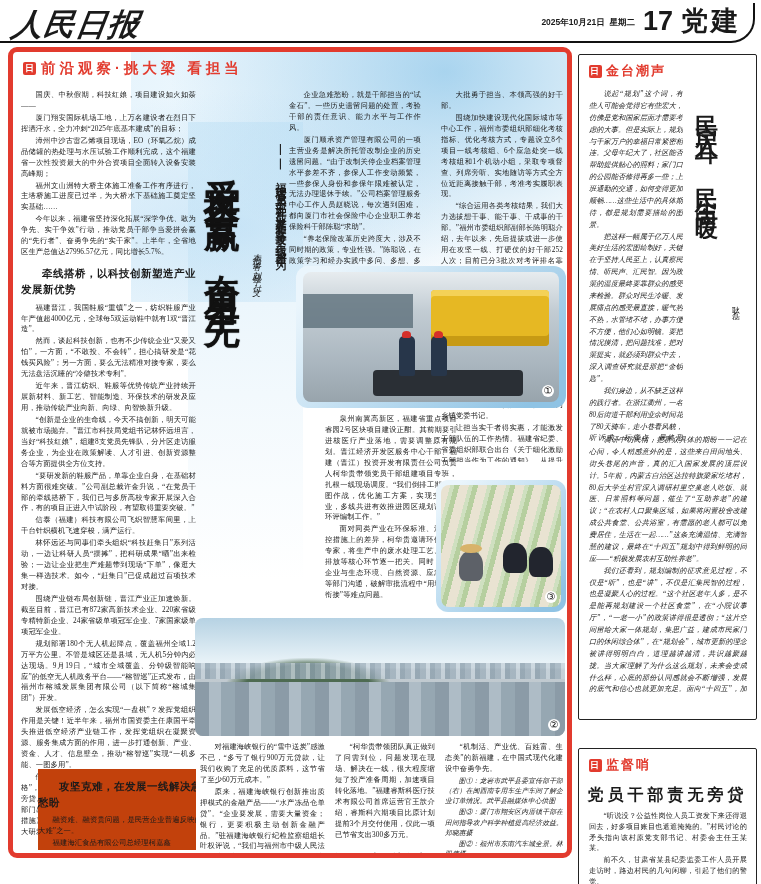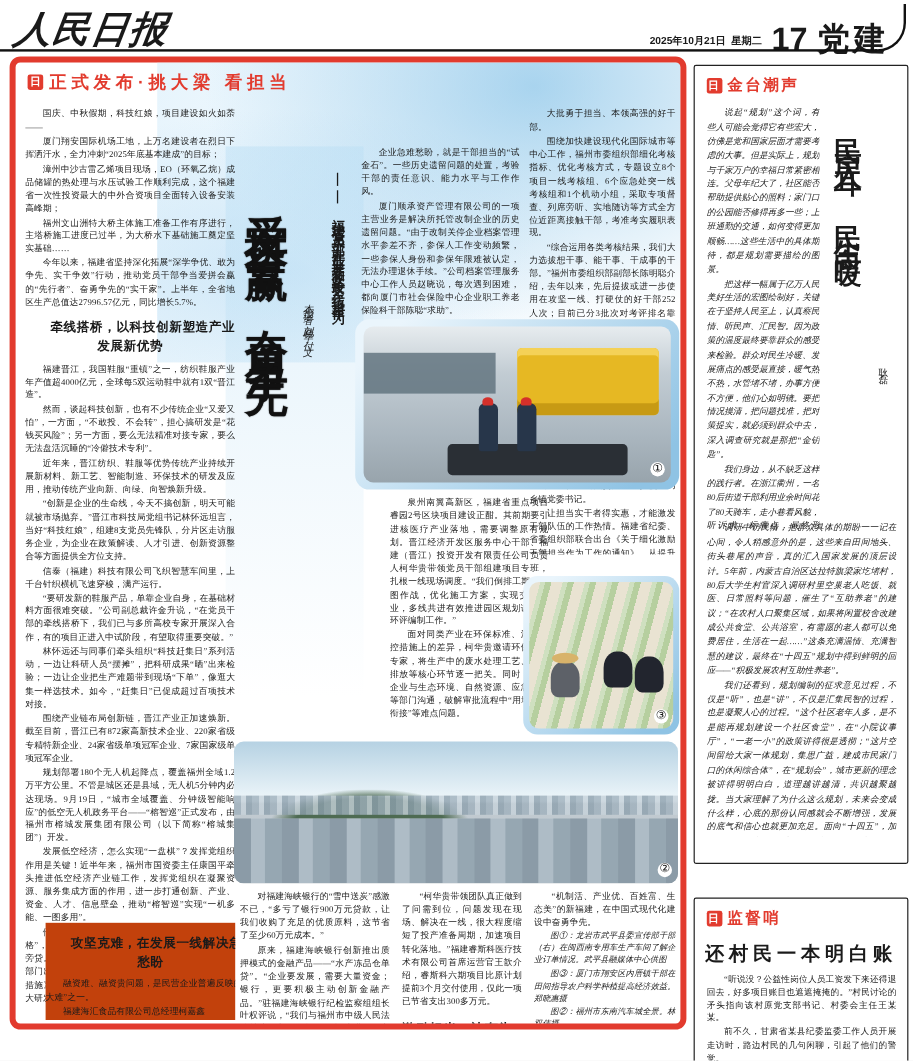--- a/index.html
+++ b/index.html
@@ -4,21 +4,21 @@
 <style>
   * { margin:0; padding:0; box-sizing:border-box; }
   html,body { background:#f2f2f2; }
   .page { position:relative; width:761px; height:884px; background:#fff; overflow:hidden;
           font-family:"Liberation Serif","DejaVu Serif",serif; color:#1a1a1a; }
   .abs { position:absolute; }
 
   
   .masthead { left:12px; top:4px; font-size:31px; font-weight:900; font-style:italic;
               font-family:"DejaVu Serif",serif; transform:skewX(-8deg); letter-spacing:1px; }
-  .hdr-right { right:20px; top:20px; display:flex; align-items:flex-end; gap:8px; }
+  .hdr-right { right:20px; top:8px; display:flex; align-items:flex-end; gap:8px; }
   .hdr-date { font-size:8.5px; font-weight:bold; font-family:"Liberation Sans",sans-serif; padding-bottom:6px; }
   .hdr-page-num { font-size:27px; font-weight:900; font-family:"Liberation Sans",sans-serif; line-height:1; }
   .hdr-section { font-size:27px; font-weight:900; font-family:"Liberation Sans",sans-serif; line-height:1; letter-spacing:3px; }
   .rule { left:0; right:30px; top:41px; border-bottom:2.5px solid #111; }
   .rule-hook { right:6px; top:3px; width:26px; height:40px; border-right:2.5px solid #111;
                border-bottom:2.5px solid #111; border-bottom-right-radius:24px; }
 
   
   .article-box { left:8px; top:47px; width:564px; height:811px; border:5px solid #e23b2e;
                  border-radius:9px; background:#fff; overflow:hidden; }
@@ -32,34 +32,34 @@
   .kicker { left:10px; top:7px; display:flex; align-items:center; gap:5px; }
   .tag-icon { width:13px; height:13px; background:#e23b2e; color:#fff; border-radius:2px;
               font-size:9px; font-weight:bold; display:flex; align-items:center; justify-content:center;
               font-family:"Liberation Sans",sans-serif; flex:0 0 auto; }
   .kicker-text { color:#e23b2e; font-weight:bold; font-size:14.5px; letter-spacing:4px;
                  font-family:"Liberation Sans",sans-serif; }
 
   .news { font-size:7.3px; line-height:1.5; letter-spacing:.1px; overflow:hidden; }
   .news p { text-indent:2em; text-align:justify; margin:0 0 1px 0; }
   .subhead { font-family:"Liberation Sans",sans-serif; font-weight:bold; font-size:10.5px;
-             line-height:1.55; margin:7px 0 5px 0; text-indent:2em; text-align:center; letter-spacing:.5px; }
+             line-height:1.55; margin:7px 0 5px 0; text-indent:2em; text-align:left; letter-spacing:.5px; }
   .col1 { left:8px; top:38px; width:175px; height:760px; }
   .col1-sec2 { position:absolute; left:17px; bottom:0; width:100%; background:#c2410c; padding-top:2px; }
 
   .main-headline { left:184px; top:98px; height:540px; writing-mode:vertical-rl;
     font-family:"Liberation Sans",sans-serif; font-weight:900; font-size:36px; letter-spacing:12px;
     color:#111; text-shadow:0 0 1px #111; }
   .main-headline .gap { margin-top:26px; display:inline-block; }
   .vert-byline { left:238px; top:195px; height:170px; writing-mode:vertical-rl;
     font-style:italic; font-size:8.5px; letter-spacing:3px; }
   .vert-sub { left:260px; top:92px; height:470px; writing-mode:vertical-rl;
     font-family:"Liberation Sans",sans-serif; font-weight:bold; font-size:11px; letter-spacing:3.5px; }
 
-  .col2-top { left:288px; top:38px; width:132px; height:176px;margin-top:32px; }
+  .col2-top { left:276px; top:38px; width:132px; height:176px; }
   .col3-top { left:428px; top:38px; width:122px; height:372px; }
   .col2-mid { left:288px; top:362px; width:132px; height:198px;margin-left:24px; }
 
   .curl { border-radius:12px; background:linear-gradient(135deg,#eaf5fc 10%,#8fc3e4 90%); }
   .photo { border-radius:8px; overflow:hidden; }
   .badge { position:absolute; width:12px; height:12px; background:#fff; border-radius:50%;
            font-size:10px; line-height:12px; text-align:center; color:#111; }
 
   
   .ph1 { background:linear-gradient(180deg,#e7ecef 0%,#c2ccd3 30%,#aab6bf 70%,#98a4ac 100%); }
@@ -122,39 +122,39 @@
   </div>
   <div class="abs rule"></div>
   <div class="abs rule-hook"></div>
 
   <div class="abs article-box">
     <div class="abs deco-top"></div>
     <div class="abs deco-head"></div>
 
     <div class="abs kicker">
       <span class="tag-icon">日</span>
-      <span class="kicker-text">正式发布·挑大梁 看担当</span>
+      <span class="kicker-text">前沿观察·挑大梁 看担当</span>
     </div>
 
     <div class="abs col1 news">
       <div>
           <p>国庆、中秋假期，科技红娘，项目建设如火如荼——</p>
           <p>厦门翔安国际机场工地，上万名建设者在烈日下挥洒汗水，全力冲刺“2025年底基本建成”的目标；</p>
           <p>漳州中沙古雷乙烯项目现场，EO（环氧乙烷）成品储罐的热处理与水压试验工作顺利完成，这个福建省一次性投资最大的中外合资项目全面转入设备安装高峰期；</p>
           <p>福州文山洲特大桥主体施工准备工作有序进行，主塔桥施工进度已过半，为大桥水下基础施工奠定坚实基础……</p>
           <p>今年以来，福建省坚持深化拓展“深学争优、敢为争先、实干争效”行动，推动党员干部争当爱拼会赢的“先行者”、奋勇争先的“实干家”。上半年，全省地区生产总值达27996.57亿元，同比增长5.7%。</p>
         </div>
       <div class="subhead">牵线搭桥，以科技创新塑造产业发展新优势</div>
       <div>
           <p>福建晋江，我国鞋服“重镇”之一，纺织鞋服产业年产值超4000亿元，全球每5双运动鞋中就有1双“晋江造”。</p>
           <p>然而，谈起科技创新，也有不少传统企业“又爱又怕”，一方面，“不敢投、不会转”，担心搞研发是“花钱买风险”；另一方面，要么无法精准对接专家，要么无法盘活沉睡的“冷僻技术专利”。</p>
           <p>近年来，晋江纺织、鞋服等优势传统产业持续开展新材料、新工艺、智能制造、环保技术的研发及应用，推动传统产业向新、向绿、向智焕新升级。</p>
           <p>“创新是企业的生命线，今天不搞创新，明天可能就被市场抛弃。”晋江市科技局党组书记林怀远坦言，当好“科技红娘”，组建8支党员先锋队，分片区走访服务企业，为企业在政策解读、人才引进、创新资源整合等方面提供全方位支持。</p>
+          <p>“要研发新的鞋服产品，单靠企业自身，在基础材料方面很难突破。”公司副总裁许金升说，“在党员干部的牵线搭桥下，我们已与多所高校专家开展深入合作，有的项目正进入中试阶段，有望取得重要突破。”</p>
           <p>信泰（福建）科技有限公司飞织智慧车间里，上千台针织横机飞速穿梭，满产运行。</p>
-          <p>“要研发新的鞋服产品，单靠企业自身，在基础材料方面很难突破。”公司副总裁许金升说，“在党员干部的牵线搭桥下，我们已与多所高校专家开展深入合作，有的项目正进入中试阶段，有望取得重要突破。”</p>
           <p>林怀远还与同事们牵头组织“科技赶集日”系列活动，一边让科研人员“摆摊”，把科研成果“晒”出来检验；一边让企业把生产难题带到现场“下单”，像逛大集一样选技术。如今，“赶集日”已促成超过百项技术对接。</p>
           <p>围绕产业链布局创新链，晋江产业正加速焕新。截至目前，晋江已有872家高新技术企业、220家省级专精特新企业、24家省级单项冠军企业、7家国家级单项冠军企业。</p>
           <p>规划部署180个无人机起降点，覆盖福州全域1.2万平方公里。不管是城区还是县域，无人机5分钟内必达现场。9月19日，“城市全域覆盖、分钟级智能响应”的低空无人机政务平台——“榕智巡”正式发布，由福州市榕城发展集团有限公司（以下简称“榕城集团”）开发。</p>
           <p>发展低空经济，怎么实现“一盘棋”？发挥党组织作用是关键！近半年来，福州市国资委主任康国平牵头推进低空经济产业链工作，发挥党组织在凝聚资源、服务集成方面的作用，进一步打通创新、产业、资金、人才、信息壁垒，推动“榕智巡”实现“一机多能、一图多用”。</p>
           <p>他至少每个月带队跑一趟榕城集团，帮助公司“升格”，推荐专业人才，“支持科技创新，党员干部责无旁贷。”康国平介绍，福州市国资委联合市科技局等5部门出台《关于进一步推进国有企业科技创新的若干措施》等政策，鼓励国有企业建设各类科创平台，加大研发投入，支持企业高质量发展。</p>
         </div>
       <div class="col1-sec2">
         <div class="subhead">攻坚克难，在发展一线解决急难愁盼</div>
         <div>
             <p>融资难、融资贵问题，是民营企业普遍反映的“老大难”之一。</p>
@@ -255,20 +255,20 @@
         <p>调研中访民情，把群众具体的期盼一一记在心间，令人稍感意外的是，这些来自田间地头、街头巷尾的声音，真的汇入国家发展的顶层设计。5年前，内蒙古自治区达拉特旗梁家圪堵村，80后大学生村官深入调研村里空巢老人吃饭、就医、日常照料等问题，催生了“互助养老”的建议；“在农村人口聚集区域，如果将闲置校舍改建成公共食堂、公共浴室，有需愿的老人都可以免费居住，生活在一起……”这条充满温情、充满智慧的建议，最终在“十四五”规划中得到鲜明的回应——“积极发展农村互助性养老”。</p>
         <p>我们还看到，规划编制的征求意见过程，不仅是“听”，也是“讲”，不仅是汇集民智的过程，也是凝聚人心的过程。“这个社区老年人多，是不是能再规划建设一个社区食堂”，在“小院议事厅”，“一老一小”的政策讲得很是透彻；“这片空间留给大家一体规划，集思广益，建成市民家门口的休闲综合体”，在“规划会”，城市更新的理念被讲得明明白白，道理越讲越清，共识越聚越拢。当大家理解了为什么这么规划，未来会变成什么样，心底的那份认同感就会不断增强，发展的底气和信心也就更加充足。面向“十四五”，加快发展现代产业体系，推进乡村全面振兴，增进民生福祉……正是广大党员干部群众心往一处想，劲往一处使，一件件决策部署落地落实，不断把人民群众对美好生活的向往变成现实。</p>
       </div>
   </div>
 
   <div class="abs sb sb2">
     <div class="sb-tag">
       <span class="tag-icon">日</span>
       <span>监督哨</span>
     </div>
-    <div class="sb2-headline">还村民一本明白账</div>
+    <div class="sb2-headline">党员干部责无旁贷</div>
     <div class="abs news" style="left:10px;top:62px;width:158px;height:74px;font-size:7.2px;">
         <p>“听说没？公益性岗位人员工资发下来还得退回去，好多项目账目也遮遮掩掩的。”村民讨论的矛头指向该村原党支部书记、村委会主任王某某。</p>
         <p>前不久，甘肃省某县纪委监委工作人员开展走访时，路边村民的几句闲聊，引起了他们的警觉。</p>
       </div>
   </div>
 
 </div>
 
 </body></html>

